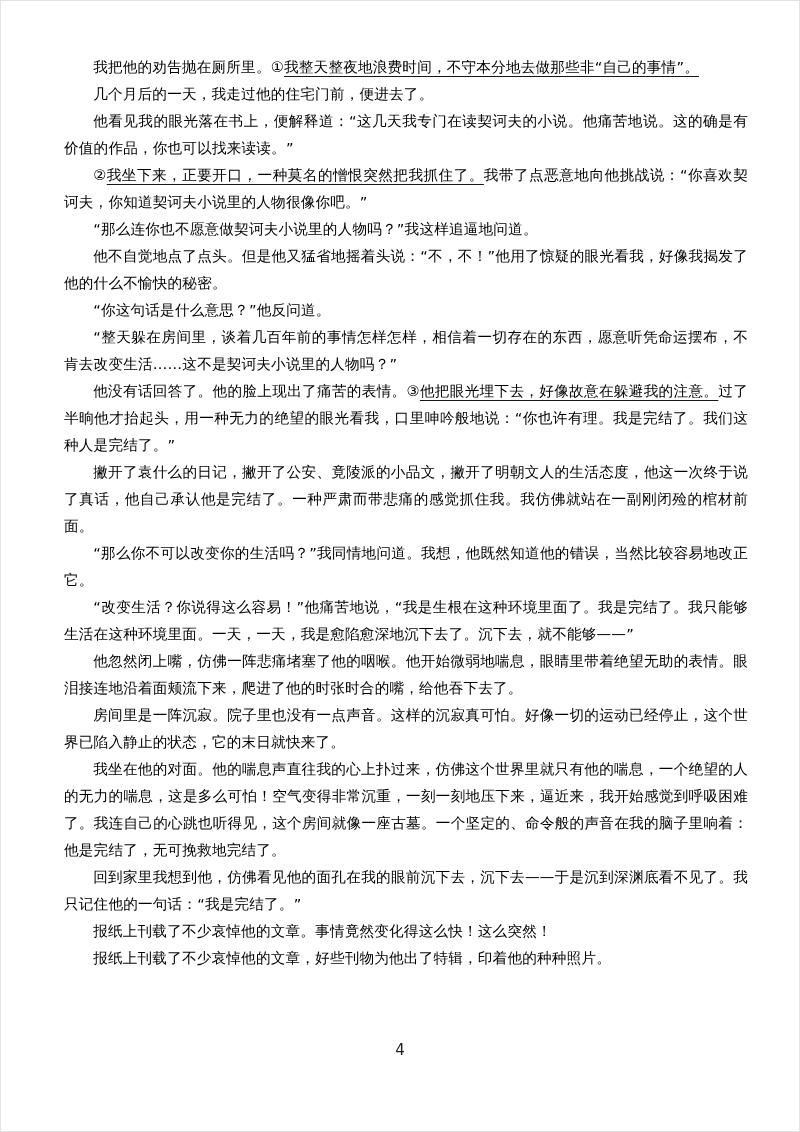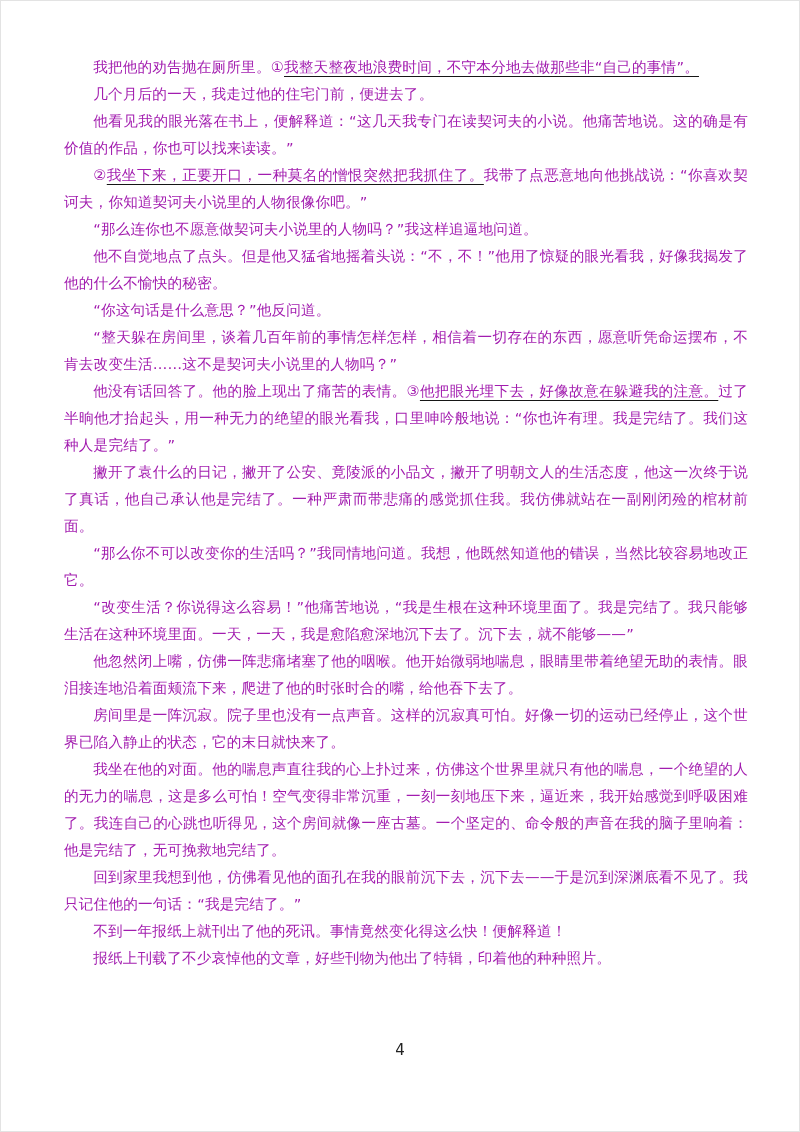--- a/index.html
+++ b/index.html
@@ -15,21 +15,21 @@
     box-sizing: border-box;
     border: 1px solid #e3e3e3;
     overflow: hidden;
     font-family: "DejaVu Sans", sans-serif;
   }
   .doc-body {
     position: absolute;
     left: 63px;
     top: 52px;
     width: 684px;
-    color: #a21caf;
+    color: #000000;
     font-size: 14.6px;
     line-height: 27px;
     text-align: justify;
     letter-spacing: 0.2px;
   }
   .doc-body p {
     margin: 0;
     padding: 0;
     text-indent: 2em;
   }
@@ -67,17 +67,17 @@
       <p><span class="seg">“你这句话是什么意思？”他反问道。</span></p>
       <p><span class="seg">“整天躲在房间里，谈着几百年前的事情怎样怎样，相信着一切存在的东西，愿意听凭命运摆布，不肯去改变生活……这不是契诃夫小说里的人物吗？”</span></p>
       <p><span class="seg">他没有话回答了。他的脸上现出了痛苦的表情。</span><span class="seg seg-marker">③</span><span class="seg seg-underline">他把眼光埋下去，好像故意在躲避我的注意。</span><span class="seg">过了半晌他才抬起头，用一种无力的绝望的眼光看我，口里呻吟般地说：“你也许有理。我是完结了。我们这种人是完结了。”</span></p>
       <p><span class="seg">撇开了袁什么的日记，撇开了公安、竟陵派的小品文，撇开了明朝文人的生活态度，他这一次终于说了真话，他自己承认他是完结了。一种严肃而带悲痛的感觉抓住我。我仿佛就站在一副刚闭殓的棺材前面。</span></p>
       <p><span class="seg">“那么你不可以改变你的生活吗？”我同情地问道。我想，他既然知道他的错误，当然比较容易地改正它。</span></p>
       <p><span class="seg">“改变生活？你说得这么容易！”他痛苦地说，“我是生根在这种环境里面了。我是完结了。我只能够生活在这种环境里面。一天，一天，我是愈陷愈深地沉下去了。沉下去，就不能够——”</span></p>
       <p><span class="seg">他忽然闭上嘴，仿佛一阵悲痛堵塞了他的咽喉。他开始微弱地喘息，眼睛里带着绝望无助的表情。眼泪接连地沿着面颊流下来，爬进了他的时张时合的嘴，给他吞下去了。</span></p>
       <p><span class="seg">房间里是一阵沉寂。院子里也没有一点声音。这样的沉寂真可怕。好像一切的运动已经停止，这个世界已陷入静止的状态，它的末日就快来了。</span></p>
       <p><span class="seg">我坐在他的对面。他的喘息声直往我的心上扑过来，仿佛这个世界里就只有他的喘息，一个绝望的人的无力的喘息，这是多么可怕！空气变得非常沉重，一刻一刻地压下来，逼近来，我开始感觉到呼吸困难了。我连自己的心跳也听得见，这个房间就像一座古墓。一个坚定的、命令般的声音在我的脑子里响着：他是完结了，无可挽救地完结了。</span></p>
       <p><span class="seg">回到家里我想到他，仿佛看见他的面孔在我的眼前沉下去，沉下去——于是沉到深渊底看不见了。我只记住他的一句话：“我是完结了。”</span></p>
-      <p><span class="seg">不到一年报纸上就刊出了他的死讯。事情竟然变化得这么快！便解释道！</span></p>
+      <p><span class="seg">报纸上刊载了不少哀悼他的文章。事情竟然变化得这么快！这么突然！</span></p>
       <p><span class="seg">报纸上刊载了不少哀悼他的文章，好些刊物为他出了特辑，印着他的种种照片。</span></p>
     </div>
   <div class="page-number">4</div>
 </div>
 
 </body></html>

